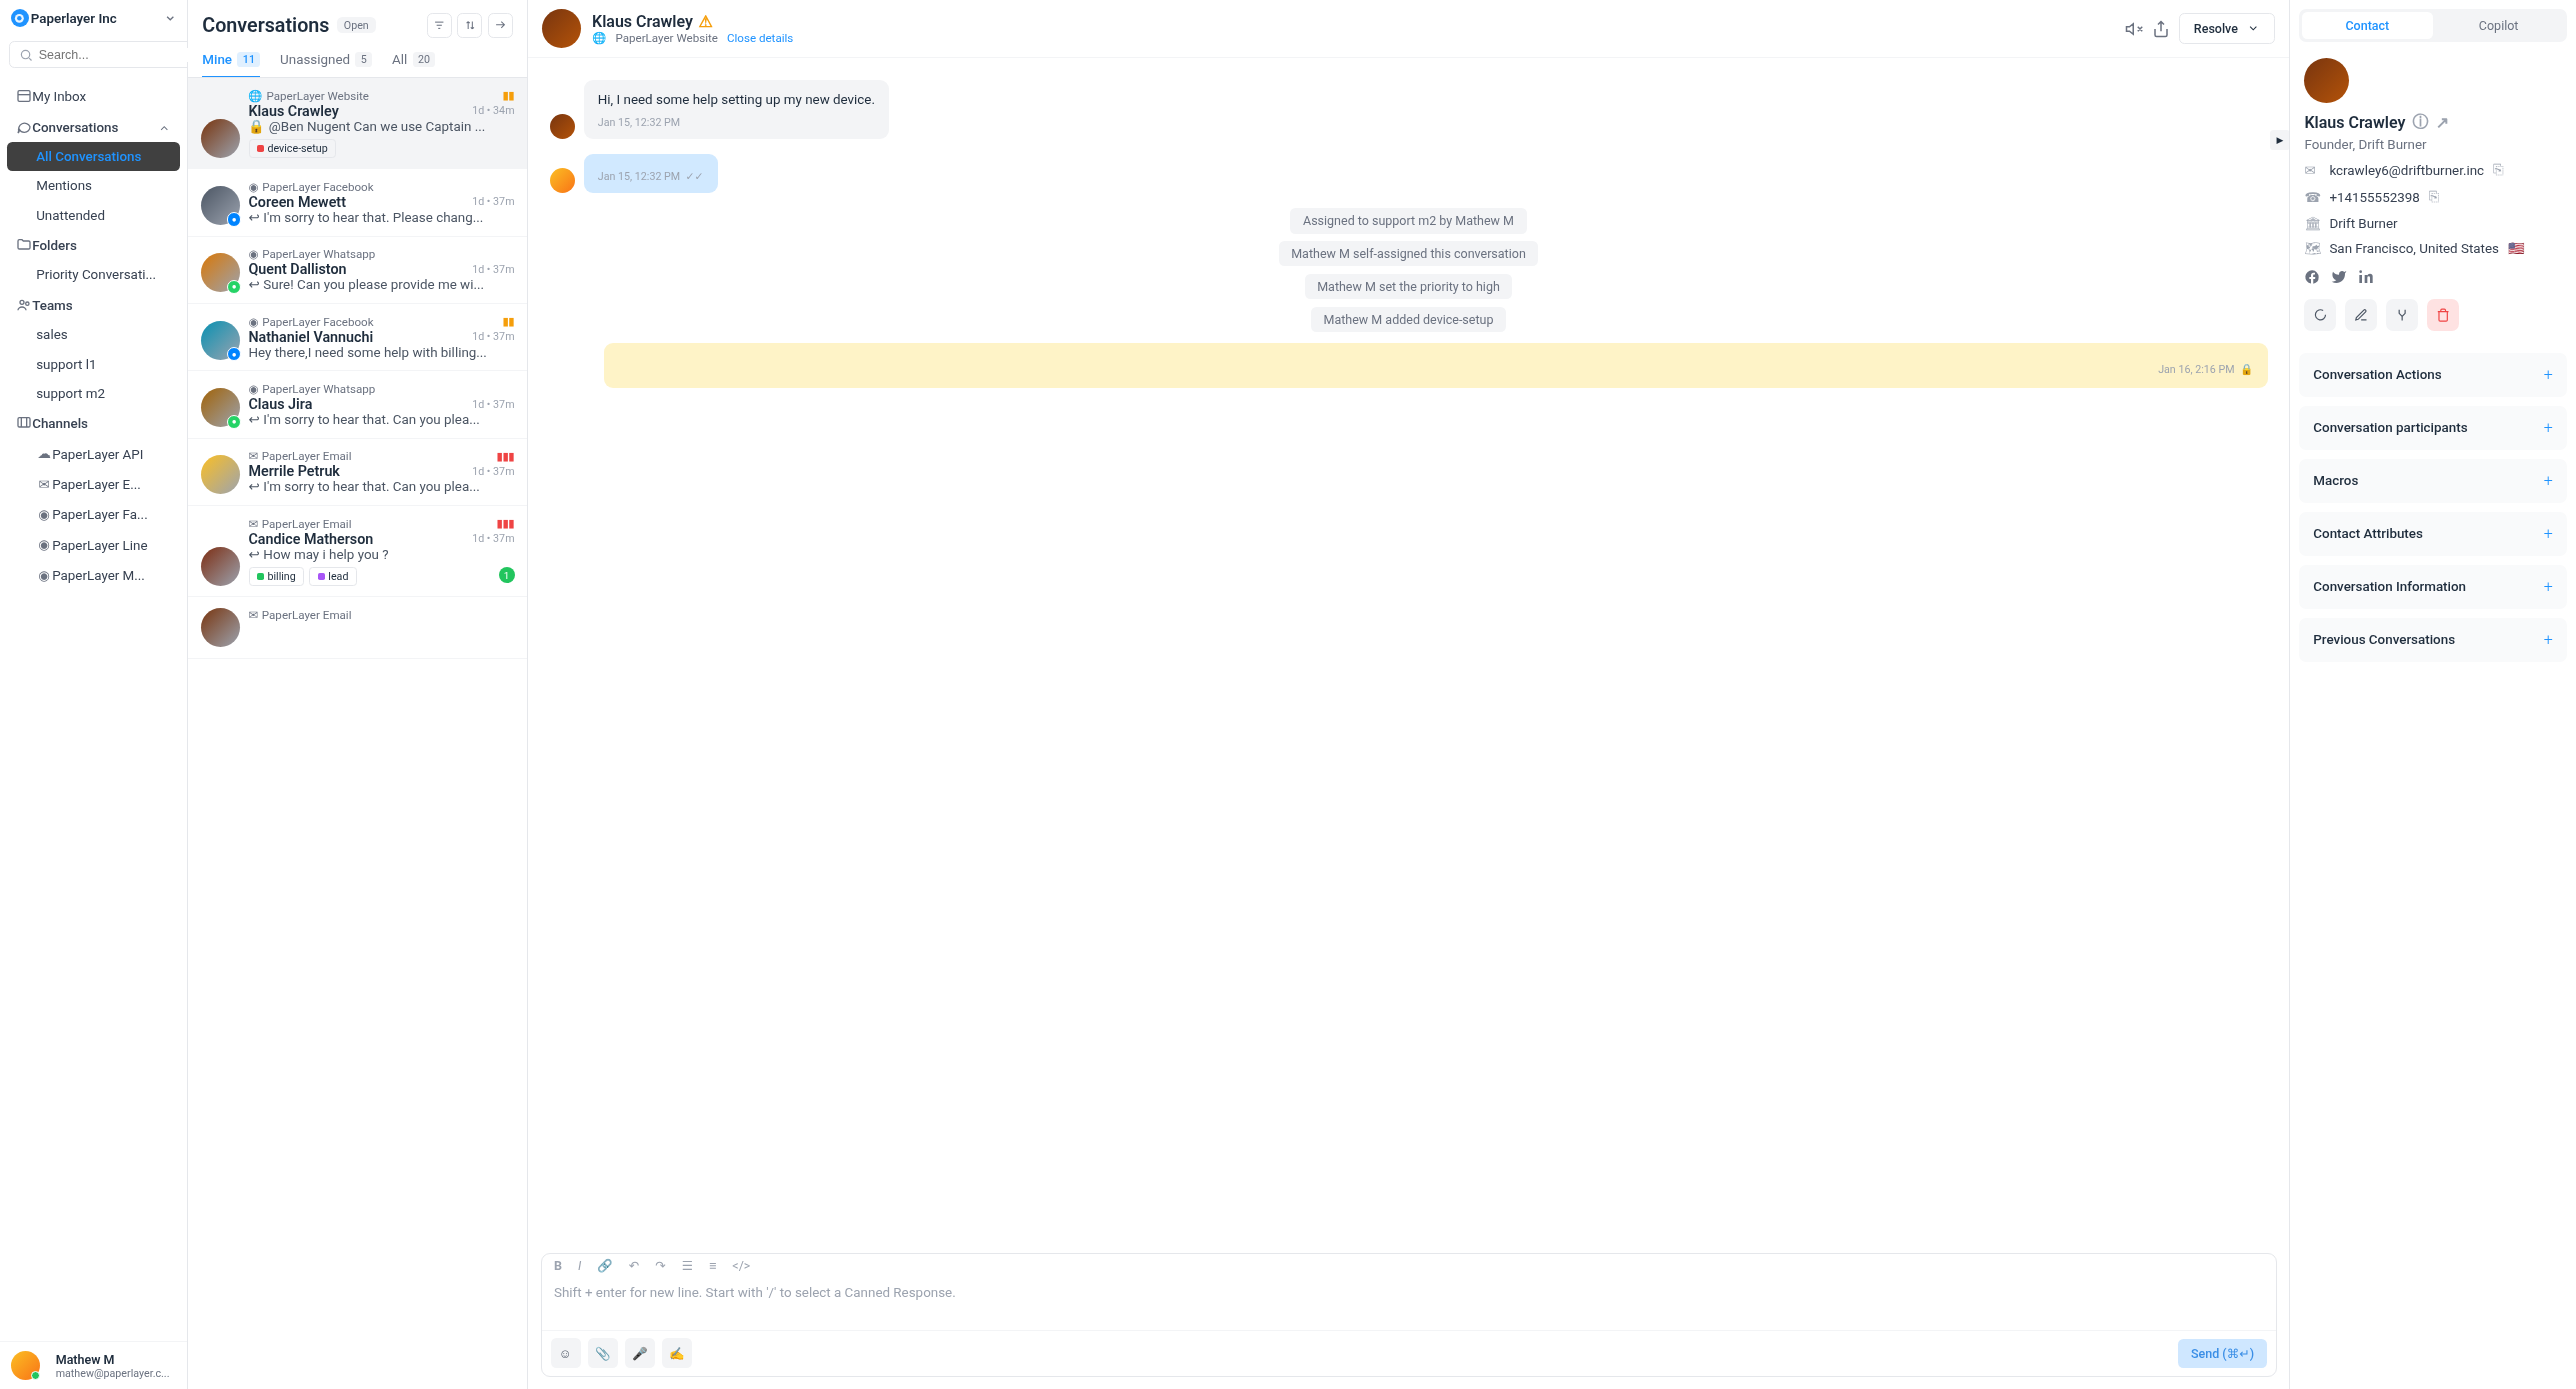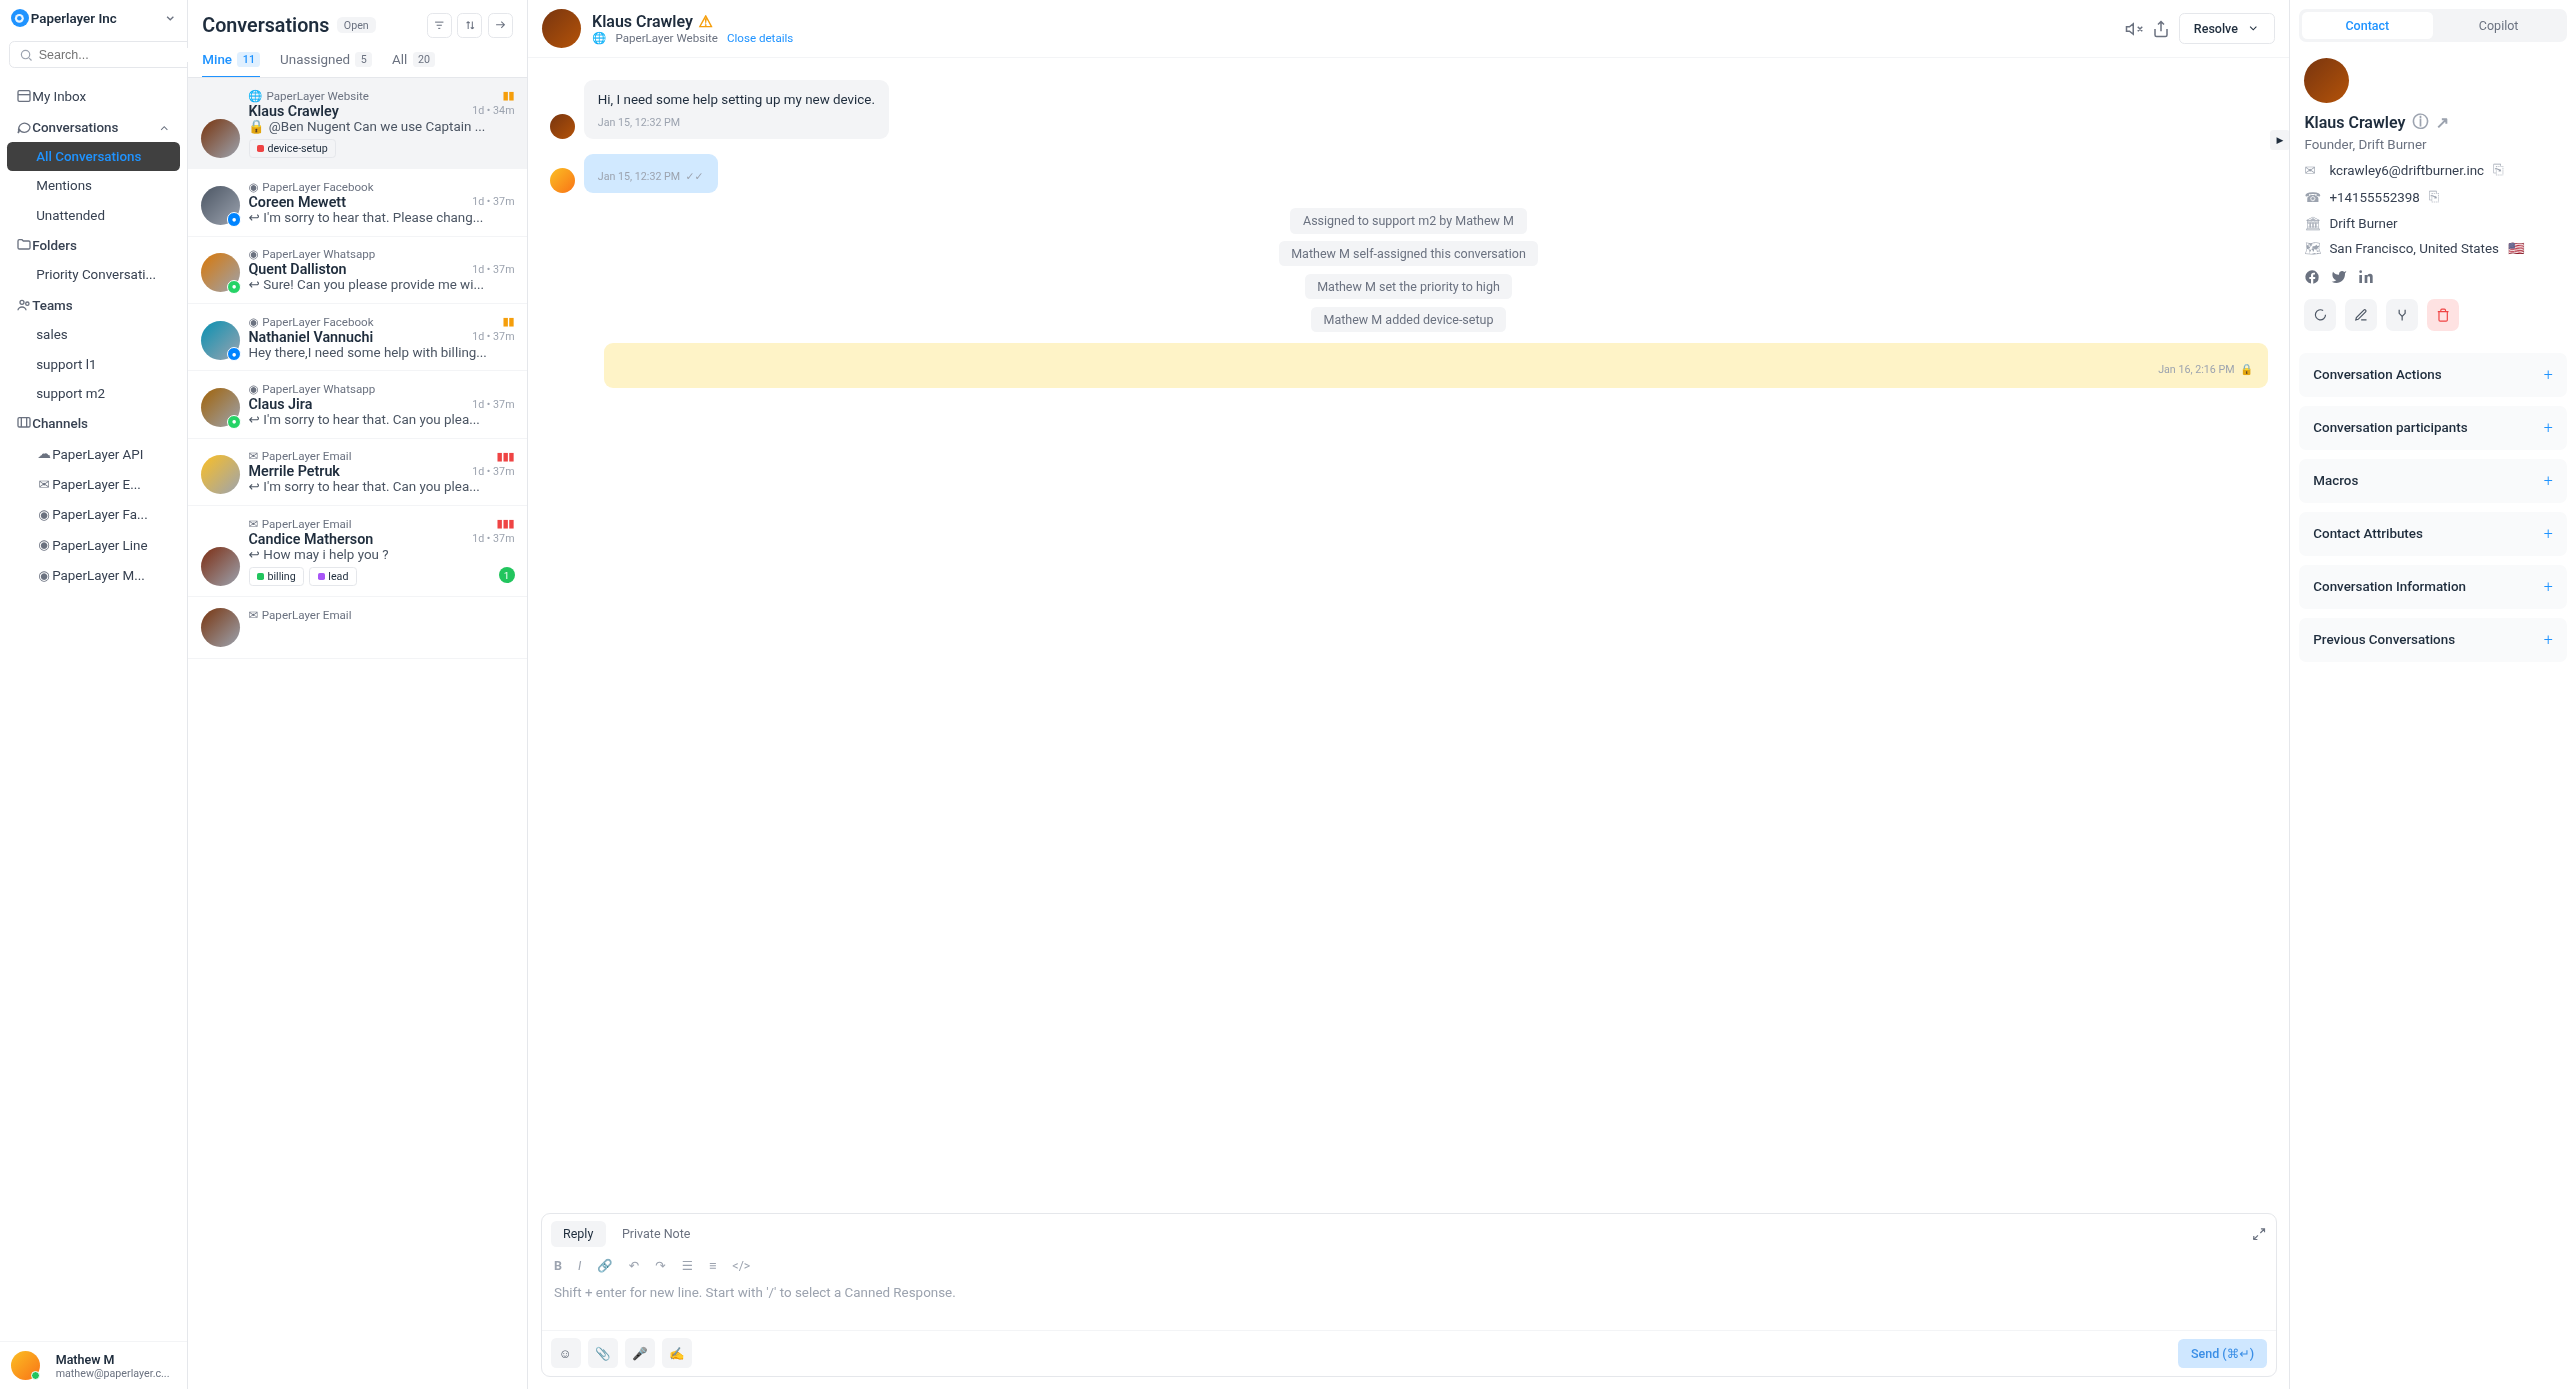--- a/index.html
+++ b/index.html
@@ -500,29 +500,20 @@
       <div class="sys-pill">Mathew M added device-setup</div>
     </div>
     <div class="note-bubble">
       <div class="note-meta">
           <span>Jan 16, 2:16 PM</span>
           <span>🔒</span>
         </div>
     </div>
   </div>
   <div class="composer">
-    <div class="composer-tabs">
-      <div class="composer-tab active">Reply</div>
-      <div class="composer-tab">Private Note</div>
-      <span class="expand-ico">
-          <svg width="14.3" height="14.3" viewBox="0 0 24 24" fill="none" stroke="currentColor" stroke-width="2">
-            <path d="M15 3h6v6M9 21H3v-6M21 3l-7 7M3 21l7-7"></path>
-          </svg>
-        </span>
-    </div>
     <div class="toolbar">
       <span><b>B</b></span>
       <span><i>I</i></span>
       <span>🔗</span>
       <span>↶</span>
       <span>↷</span>
       <span>☰</span>
       <span>≡</span>
       <span>&lt;/&gt;</span>
     </div>

